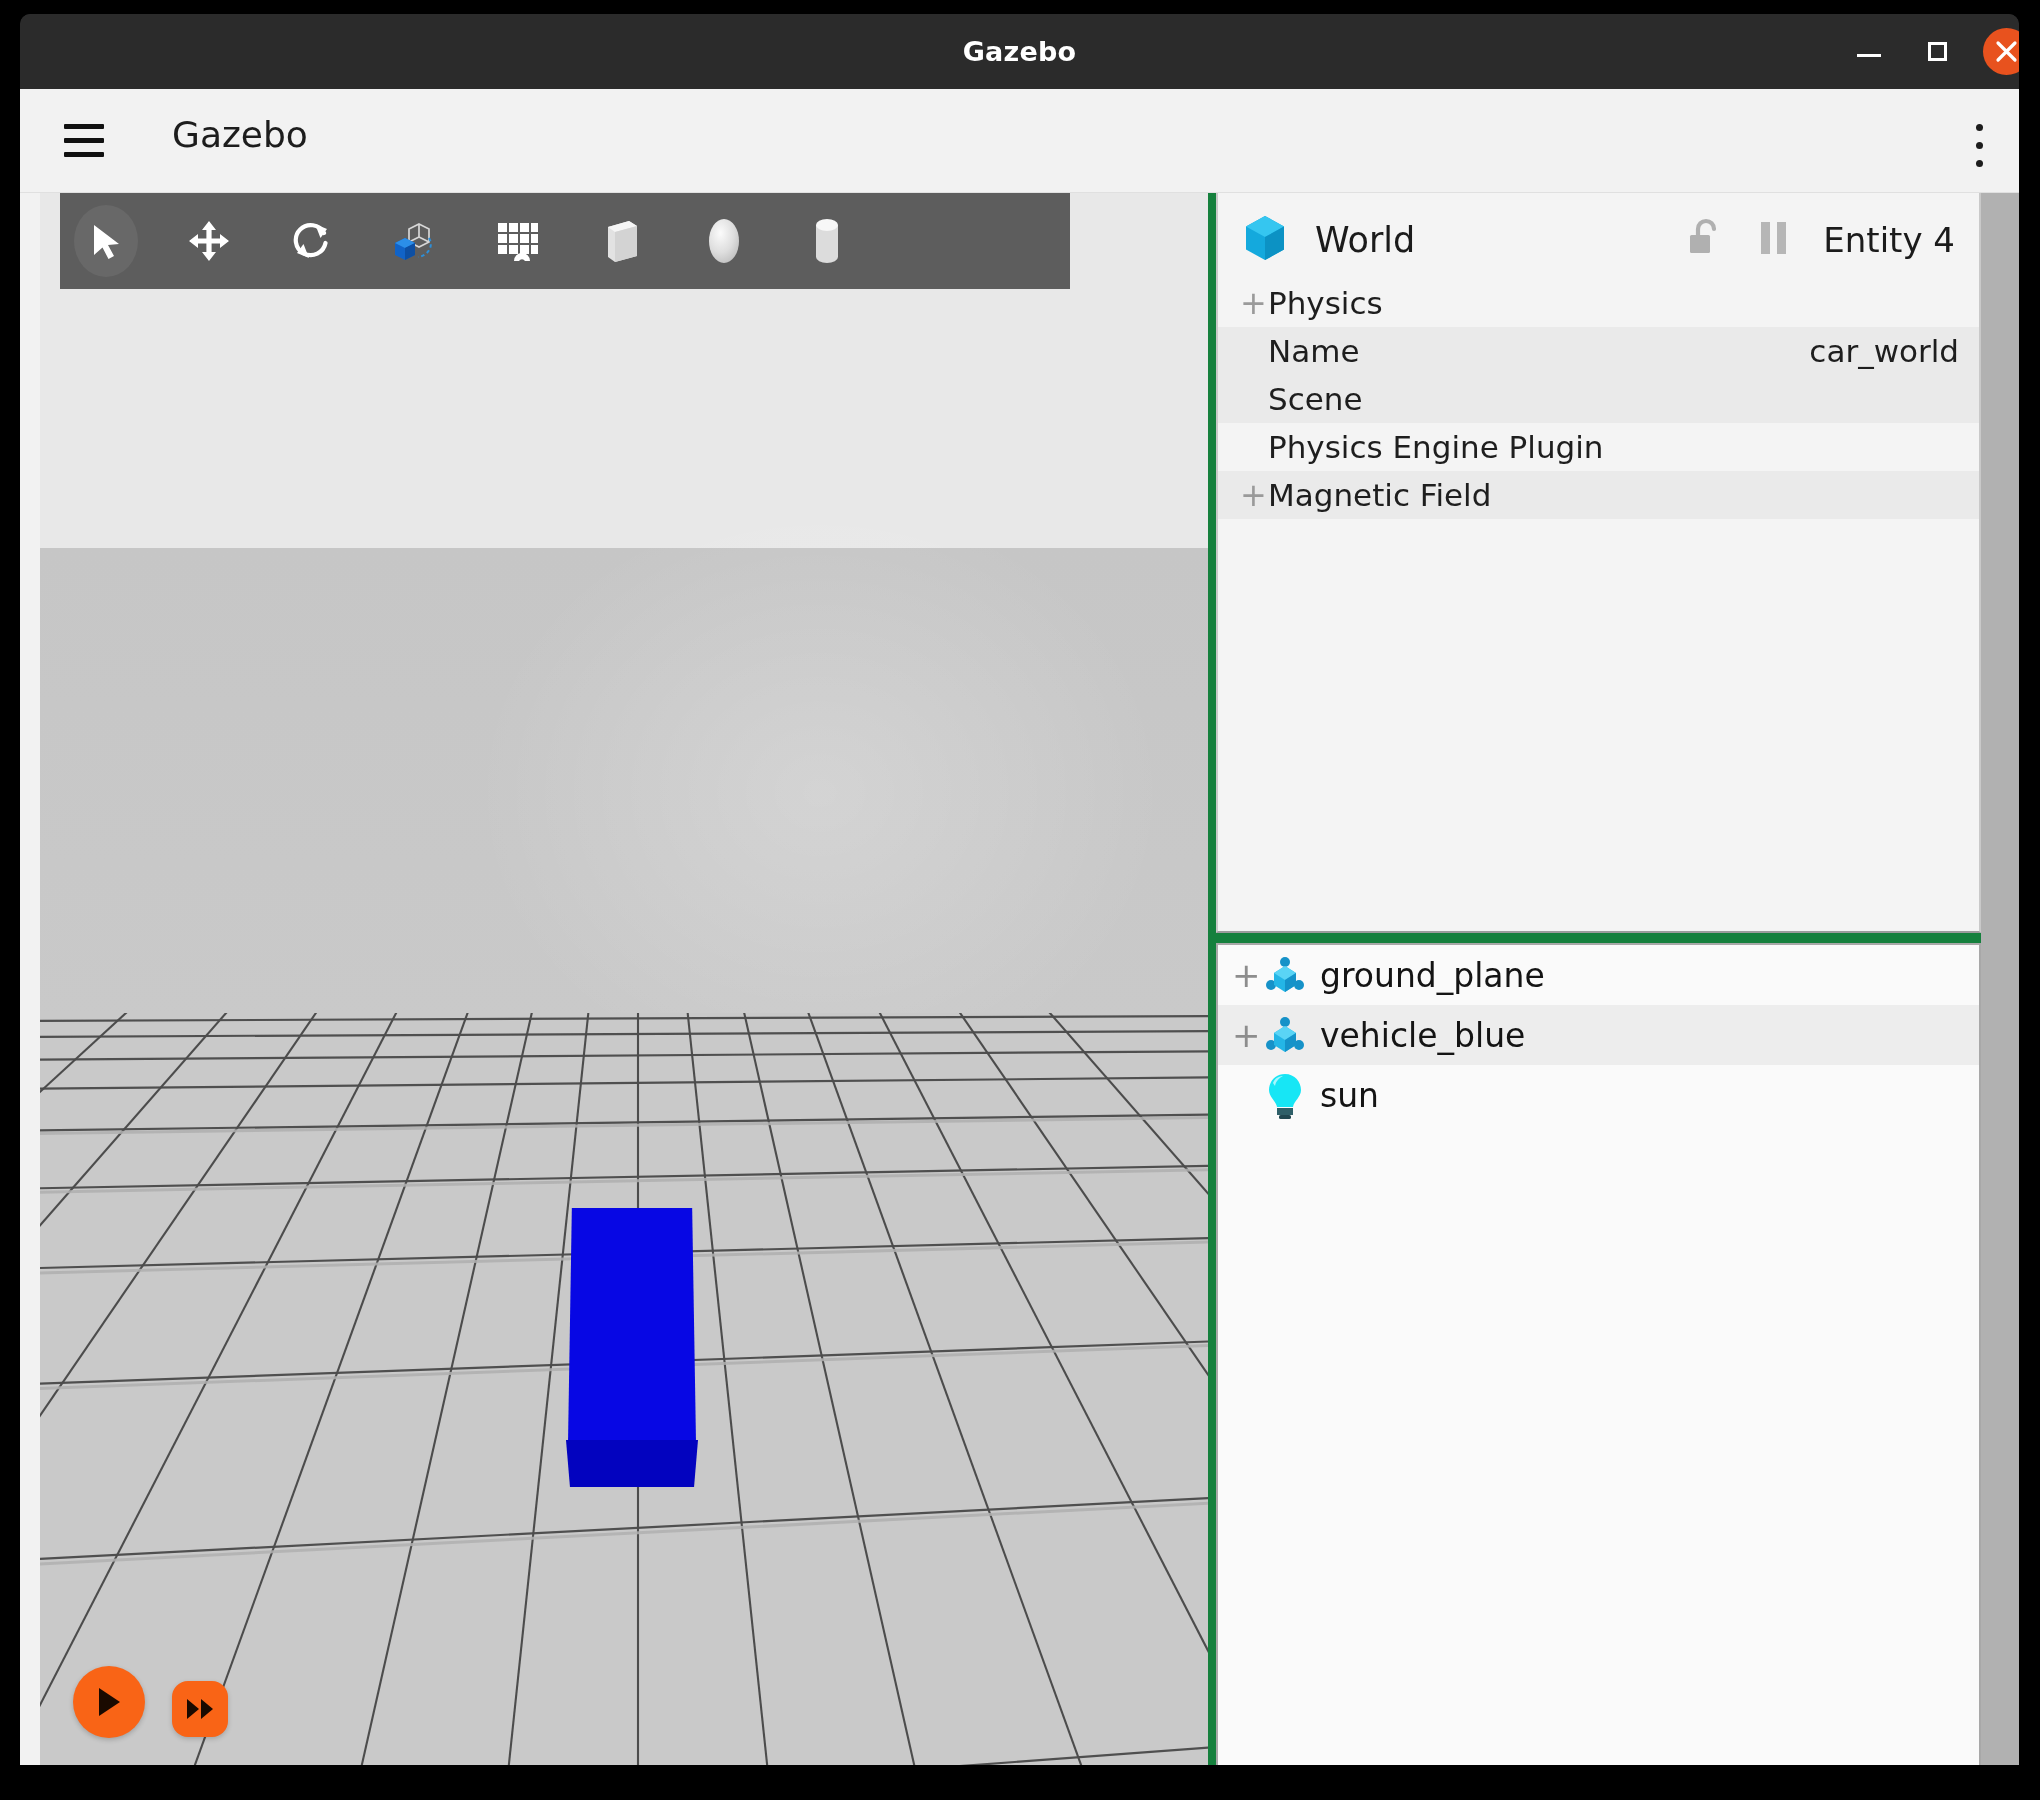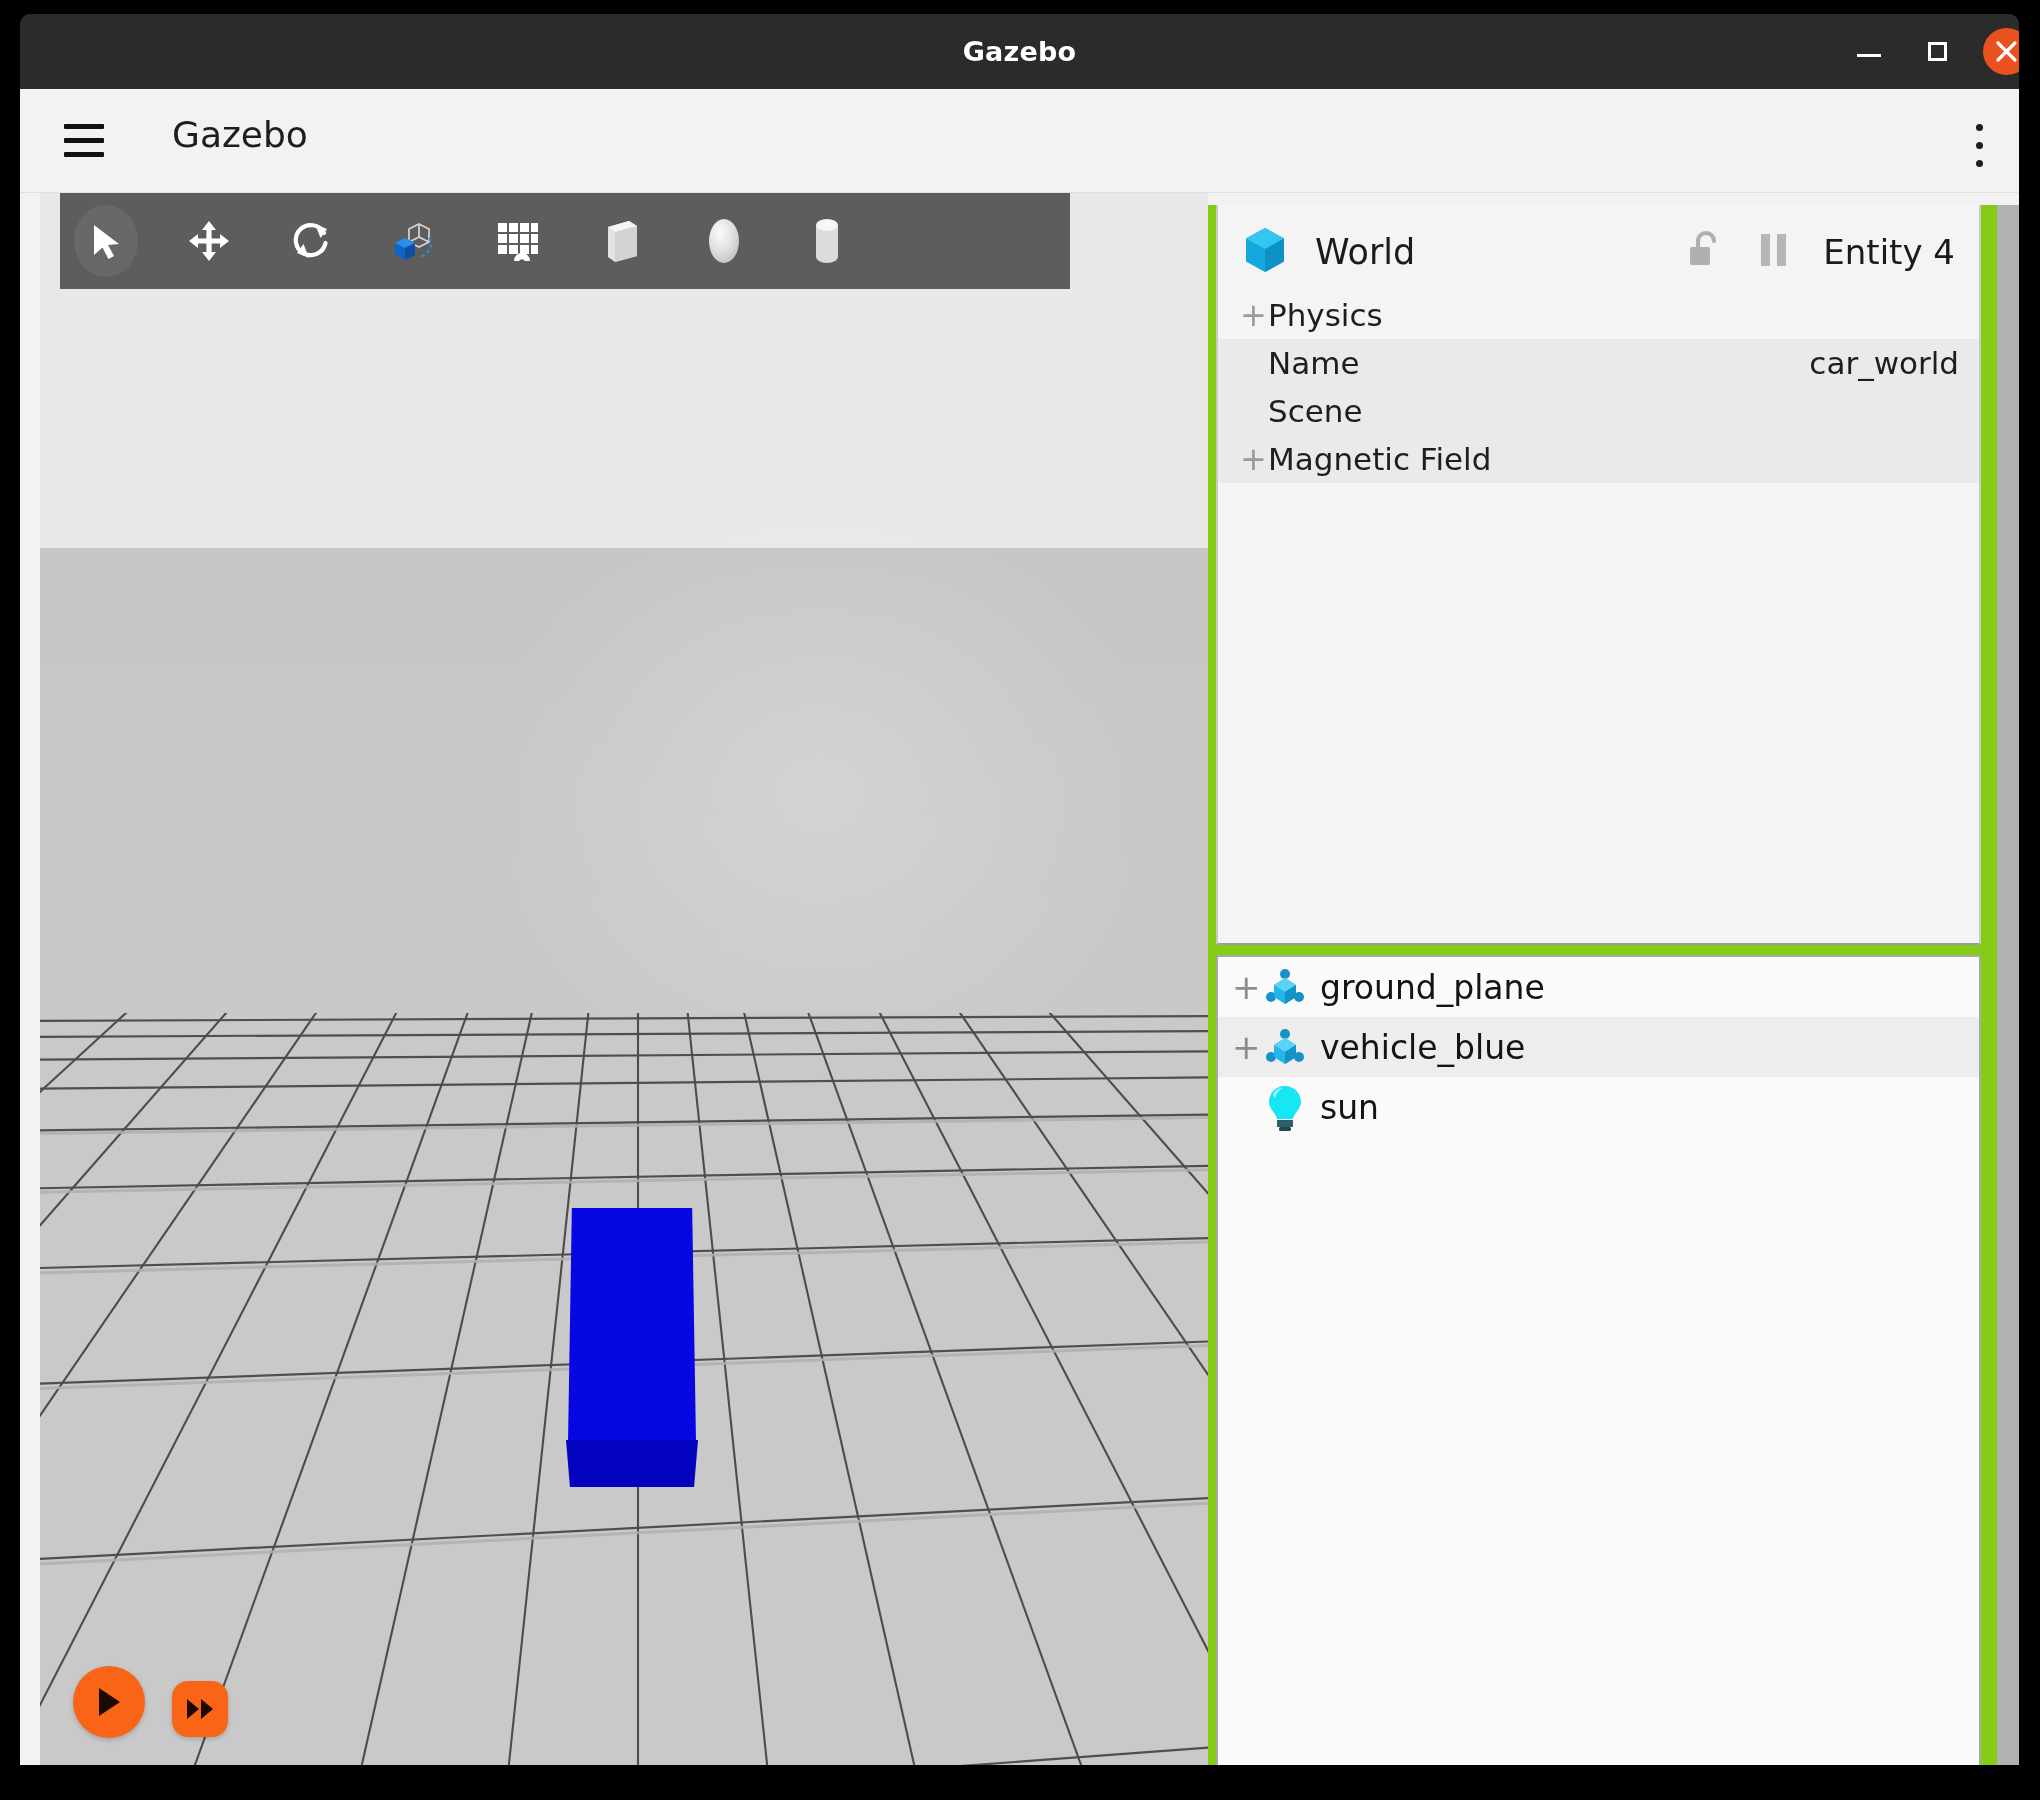--- a/index.html
+++ b/index.html
@@ -239,24 +239,23 @@
     background: #f96416;
     z-index: 30;
     cursor: pointer;
     box-shadow: 0 2px 5px rgba(0,0,0,0.18);
   }
   #step-btn svg { position: absolute; left: 14px; top: 17px; }
 
   
   #right-panel {
     position: absolute;
-    left: 1188px; top: 12px;
+    left: 1188px; top: 0px;
     width: 811px; height: 1572px;
-    background: #84cc16;
-    padding-left: 16px;
+    background: #15803d;
   }
   #panel-scroll-strip {
     position: absolute;
     right: 0; top: 0;
     width: 38px; height: 1572px;
     background: #b1b1b1;
   }
 
   
   #world-card {
@@ -583,20 +582,24 @@
               </div>
               <div class="prop-row alt">
                 <span class="indent"></span>
                 <span class="pname">Name</span>
                 <span class="pvalue">car_world</span>
               </div>
               <div class="prop-row alt">
                 <span class="indent"></span>
                 <span class="pname">Scene</span>
               </div>
+              <div class="prop-row">
+                <span class="indent"></span>
+                <span class="pname">Physics Engine Plugin</span>
+              </div>
               <div class="prop-row alt">
                 <span class="plus">+</span>
                 <span class="pname">Magnetic Field</span>
               </div>
             </div>
         </div>
 
         <div id="tree-card">
           <div id="tree-list">
               <div class="tree-row">

